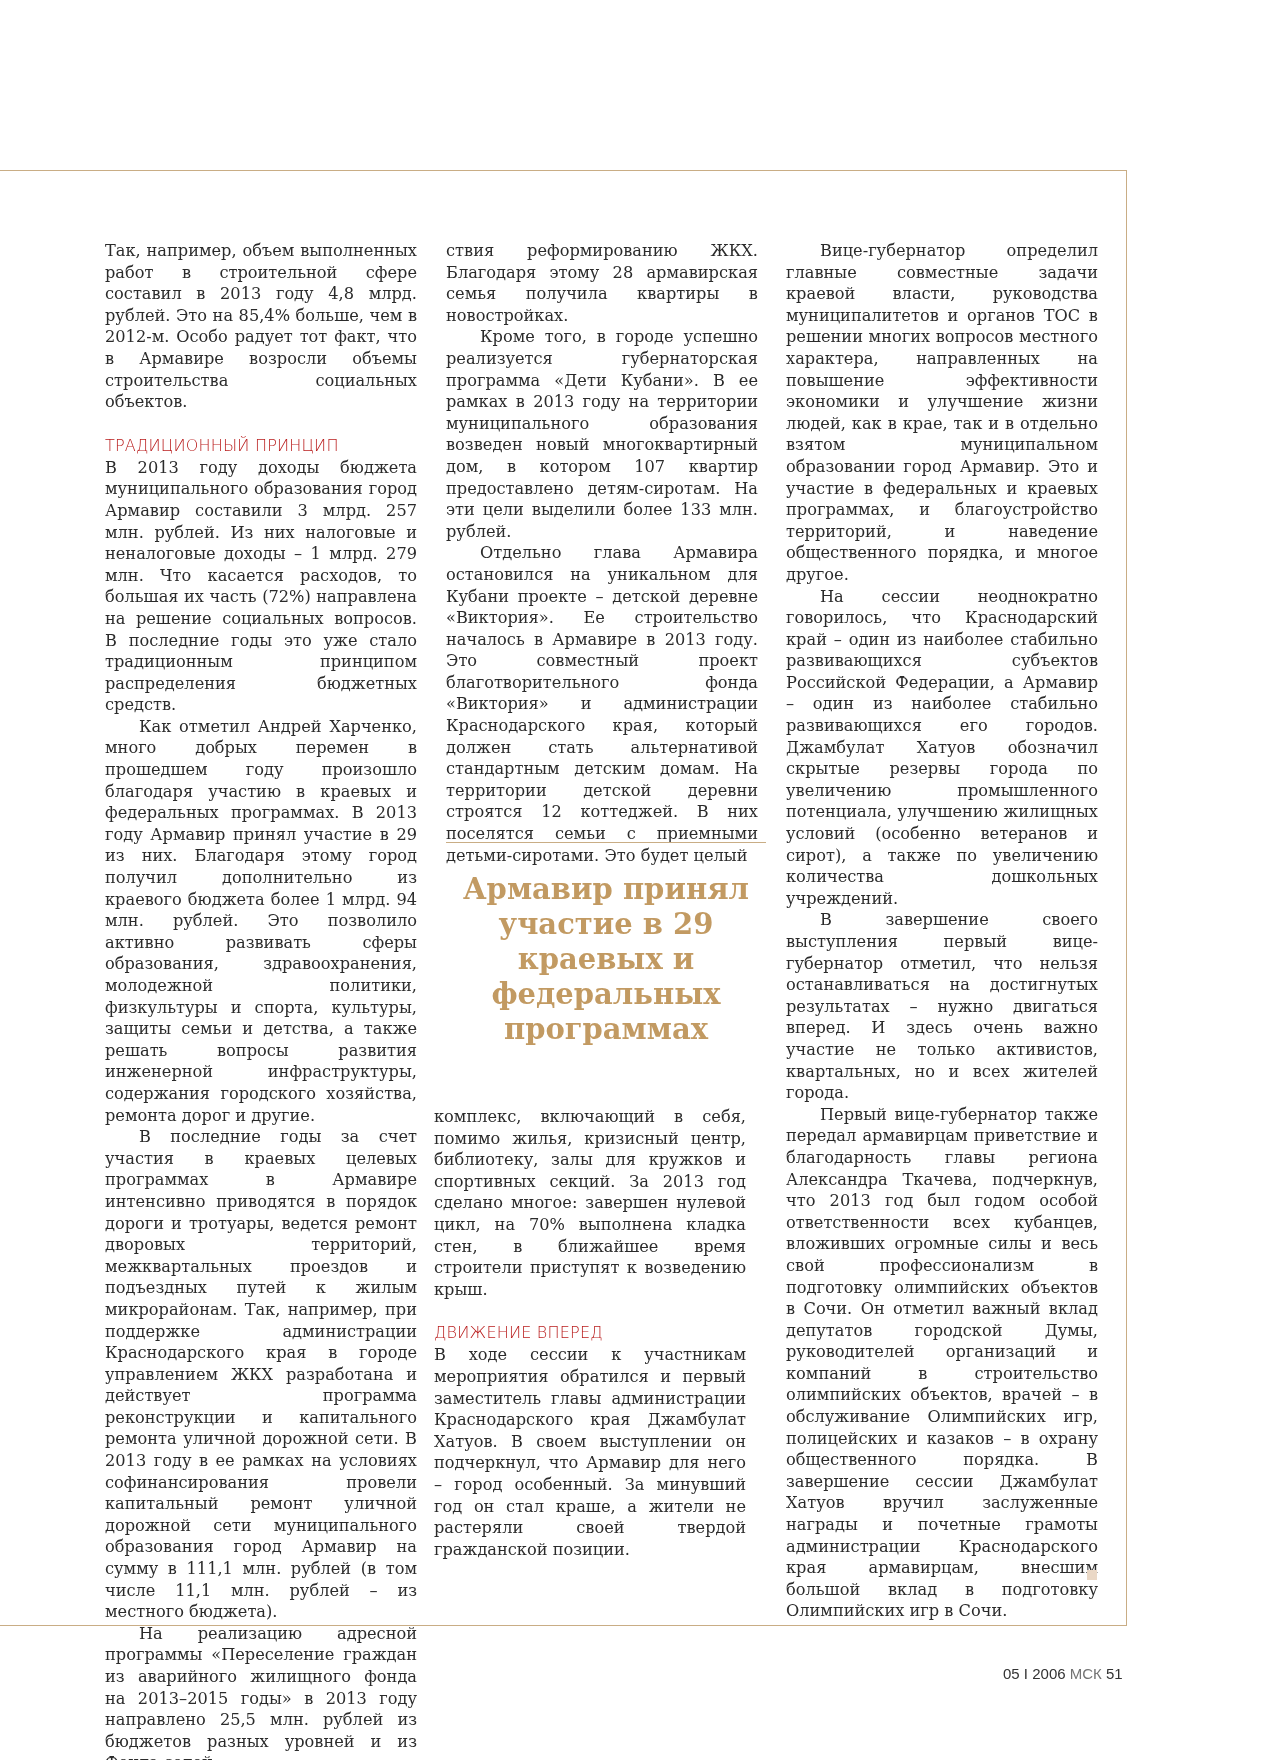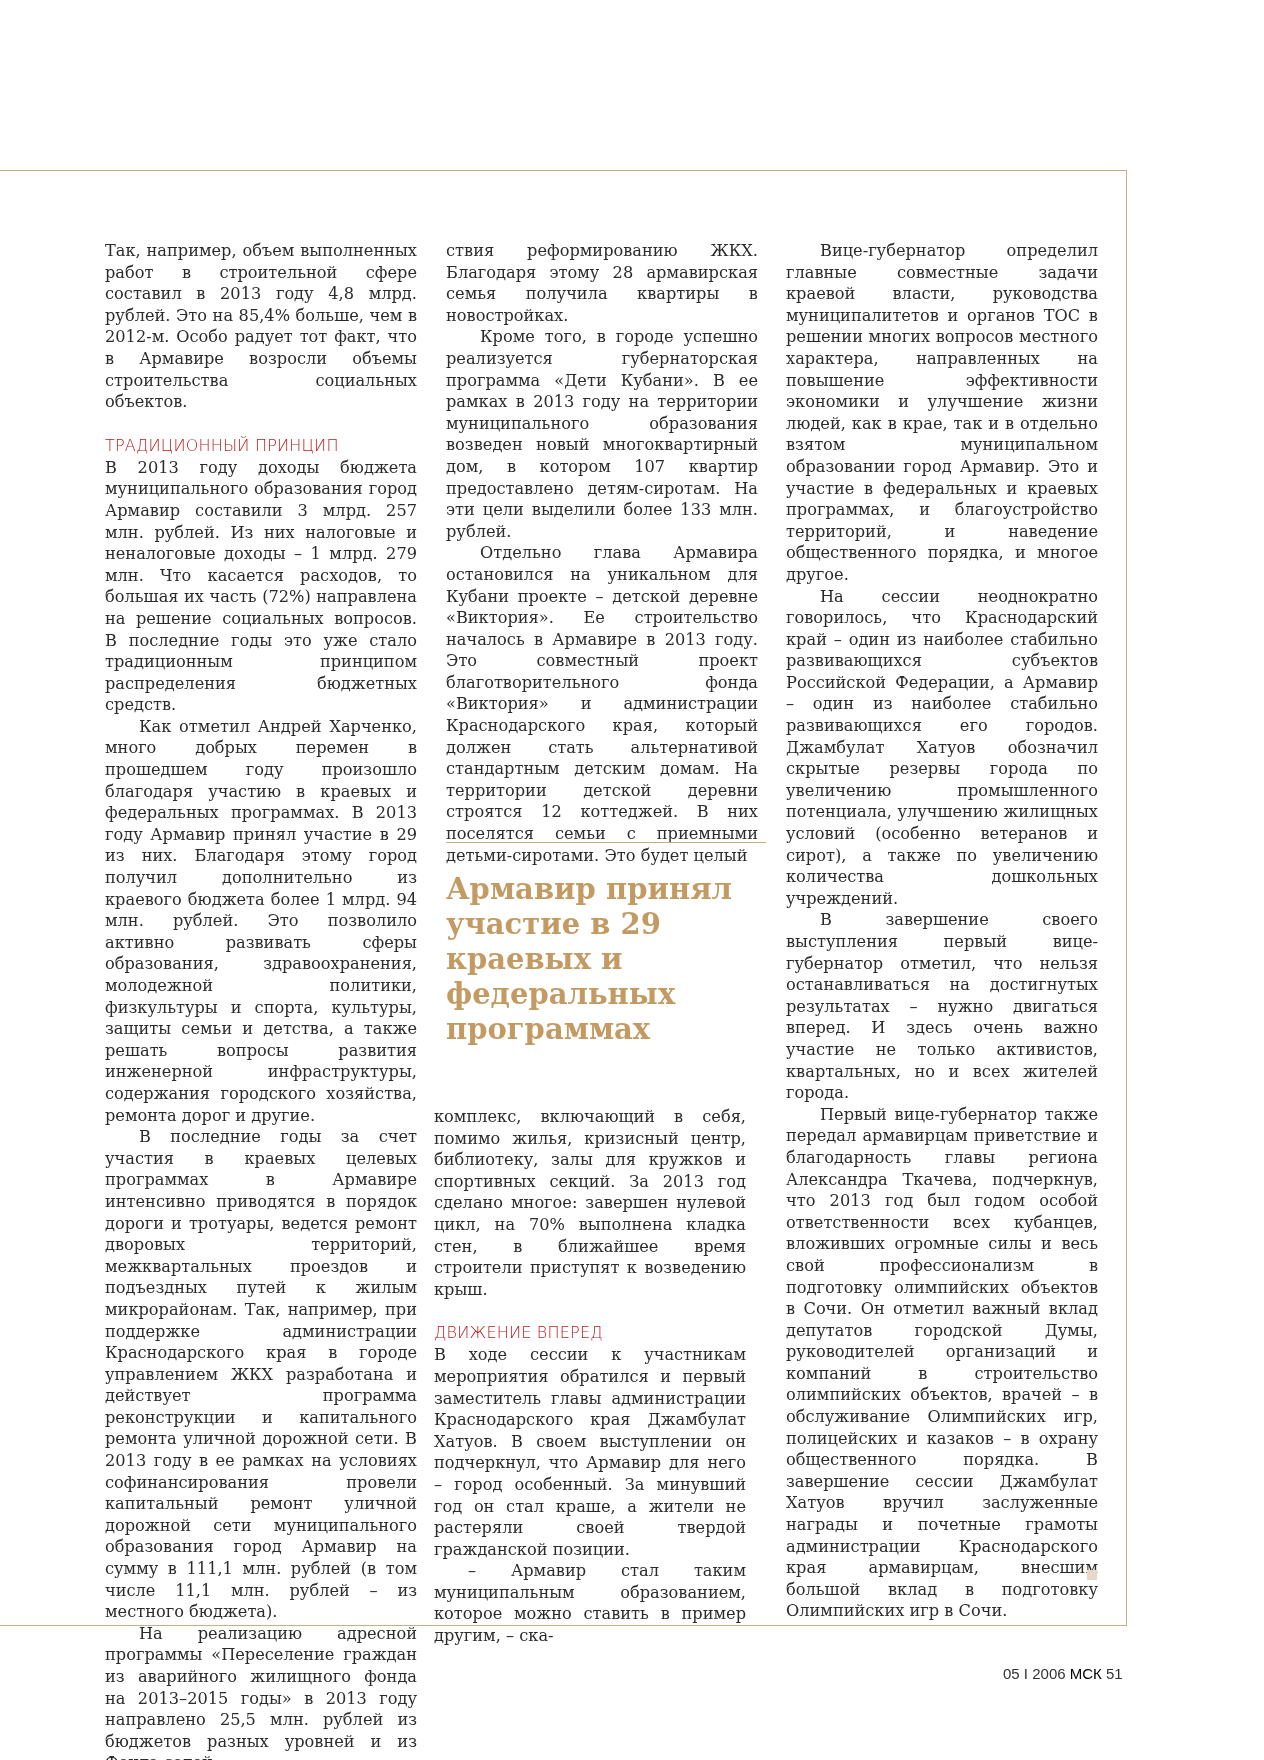--- a/index.html
+++ b/index.html
@@ -38,33 +38,33 @@
     font-family: "DejaVu Sans", "Liberation Sans", sans-serif;
     font-weight: 200; color: #b91c1c; font-size: 16px; letter-spacing: 0.2px;
     text-transform: uppercase; margin: 22px 0 0 0; line-height: 22px;
   }
   .pull-rule {
     position: absolute; left: 446px; top: 842px; width: 320px; height: 0;
     border-top: 1.5px solid #c9ad85;
   }
   .pull-quote {
     position: absolute; left: 446px; top: 872px; width: 320px;
-    color: #c29a62;
+    text-align: center; color: #c29a62;
     font-family: "DejaVu Serif", "Liberation Serif", serif; font-weight: bold;
     font-size: 29px; line-height: 35px;
   }
   .end-mark {
     position: absolute; left: 1087px; top: 1570px; width: 10px; height: 10px;
     background: #ead8c6;
   }
   .footer {
     position: absolute; left: 1003px; top: 1665px;
     font-family: "Liberation Sans", "DejaVu Sans", sans-serif; font-size: 15px; color: #333;
   }
-  .footer .mag { color: #000000; }
+  .footer .mag { color: #737373; }
 </style>
 </head>
 <body>
 
 <div class="frame-top"></div>
 <div class="frame-right"></div>
 <div class="frame-bottom"></div>
 
 <div class="col col1">
   <p>Так, например, объем выполненных работ в строительной сфере составил в 2013 году 4,8 млрд. рублей. Это на 85,4% больше, чем в 2012-м. Особо радует тот факт, что в Армавире возросли объемы строительства социальных объектов.</p>
@@ -81,21 +81,20 @@
   <p class="indent">Отдельно глава Армавира остановился на уникальном для Кубани проекте – детской деревне «Виктория». Ее строительство началось в Армавире в 2013 году. Это совместный проект благотворительного фонда «Виктория» и администрации Краснодарского края, который должен стать альтернативой стандартным детским домам. На территории детской деревни строятся 12 коттеджей. В них поселятся семьи с приемными детьми-сиротами. Это будет целый</p>
 </div>
 
 <div class="pull-rule"></div>
 <div class="pull-quote">Армавир принял участие в 29 краевых и федеральных программах</div>
 
 <div class="col2-bottom">
   <p>комплекс, включающий в себя, помимо жилья, кризисный центр, библиотеку, залы для кружков и спортивных секций. За 2013 год сделано многое: завершен нулевой цикл, на 70% выполнена кладка стен, в ближайшее время строители приступят к возведению крыш.</p>
   <div class="subhead">ДВИЖЕНИЕ ВПЕРЕД</div>
   <p>В ходе сессии к участникам мероприятия обратился и первый заместитель главы администрации Краснодарского края Джамбулат Хатуов. В своем выступлении он подчеркнул, что Армавир для него – город особенный. За минувший год он стал краше, а жители не растеряли своей твердой гражданской позиции.</p>
-  <p class="indent">– Армавир стал таким муниципальным образованием, которое можно ставить в пример другим, – ска-</p>
 </div>
 
 <div class="col col3">
   <p class="indent">Вице-губернатор определил главные совместные задачи краевой власти, руководства муниципалитетов и органов ТОС в решении многих вопросов местного характера, направленных на повышение эффективности экономики и улучшение жизни людей, как в крае, так и в отдельно взятом муниципальном образовании город Армавир. Это и участие в федеральных и краевых программах, и благоустройство территорий, и наведение общественного порядка, и многое другое.</p>
   <p class="indent">На сессии неоднократно говорилось, что Краснодарский край – один из наиболее стабильно развивающихся субъектов Российской Федерации, а Армавир – один из наиболее стабильно развивающихся его городов. Джамбулат Хатуов обозначил скрытые резервы города по увеличению промышленного потенциала, улучшению жилищных условий (особенно ветеранов и сирот), а также по увеличению количества дошкольных учреждений.</p>
   <p class="indent">В завершение своего выступления первый вице-губернатор отметил, что нельзя останавливаться на достигнутых результатах – нужно двигаться вперед. И здесь очень важно участие не только активистов, квартальных, но и всех жителей города.</p>
   <p class="indent">Первый вице-губернатор также передал армавирцам приветствие и благодарность главы региона Александра Ткачева, подчеркнув, что 2013 год был годом особой ответственности всех кубанцев, вложивших огромные силы и весь свой профессионализм в подготовку олимпийских объектов в Сочи. Он отметил важный вклад депутатов городской Думы, руководителей организаций и компаний в строительство олимпийских объектов, врачей – в обслуживание Олимпийских игр, полицейских и казаков – в охрану общественного порядка. В завершение сессии Джамбулат Хатуов вручил заслуженные награды и почетные грамоты администрации Краснодарского края армавирцам, внесшим большой вклад в подготовку Олимпийских игр в Сочи.</p>
 </div>
 
 <div class="end-mark"></div>

